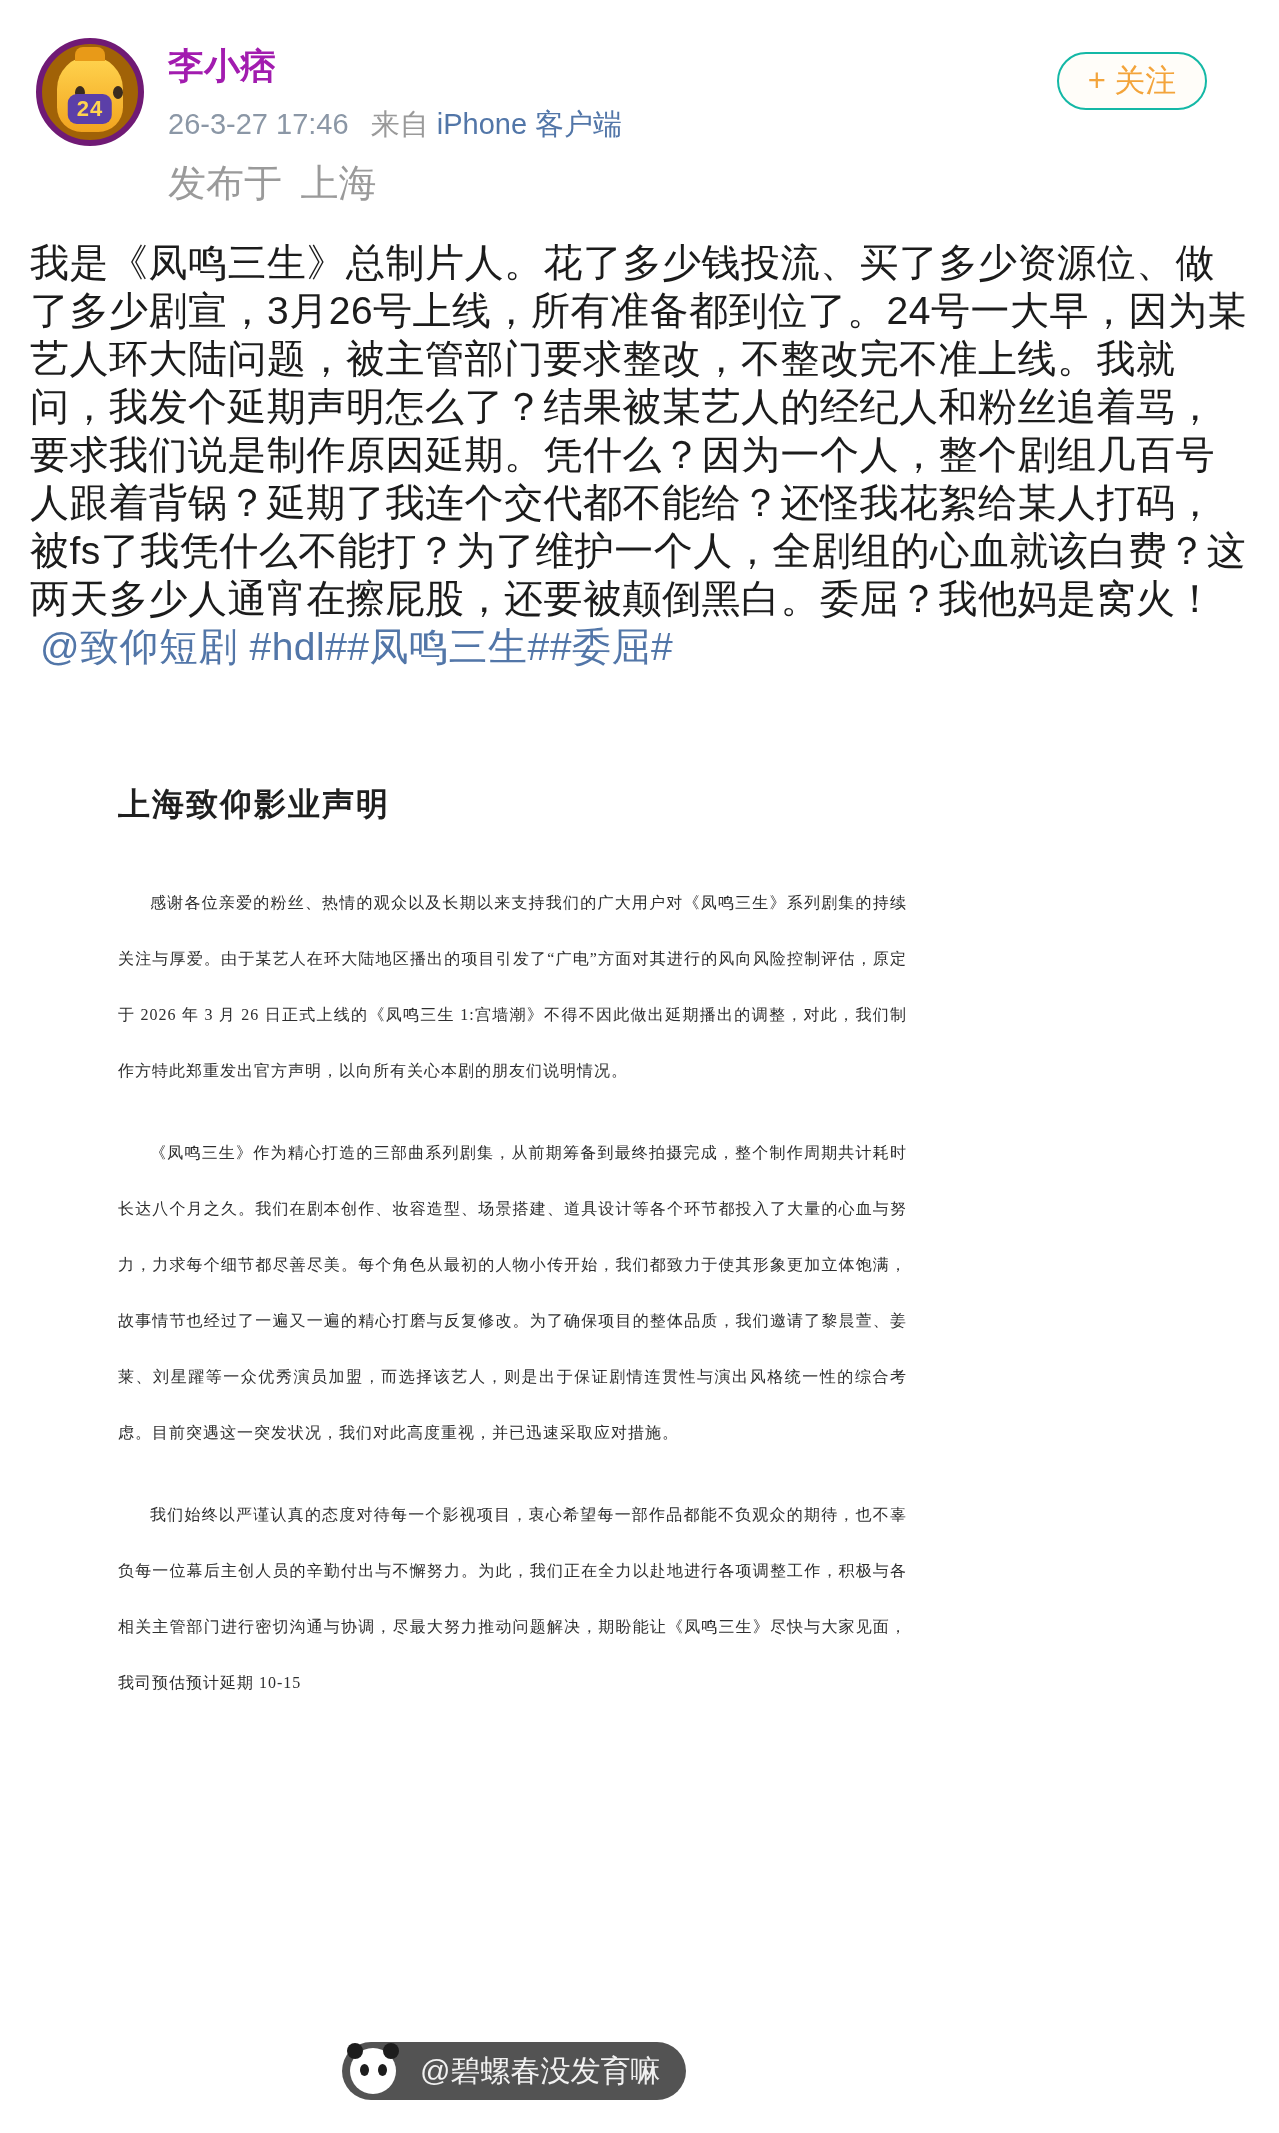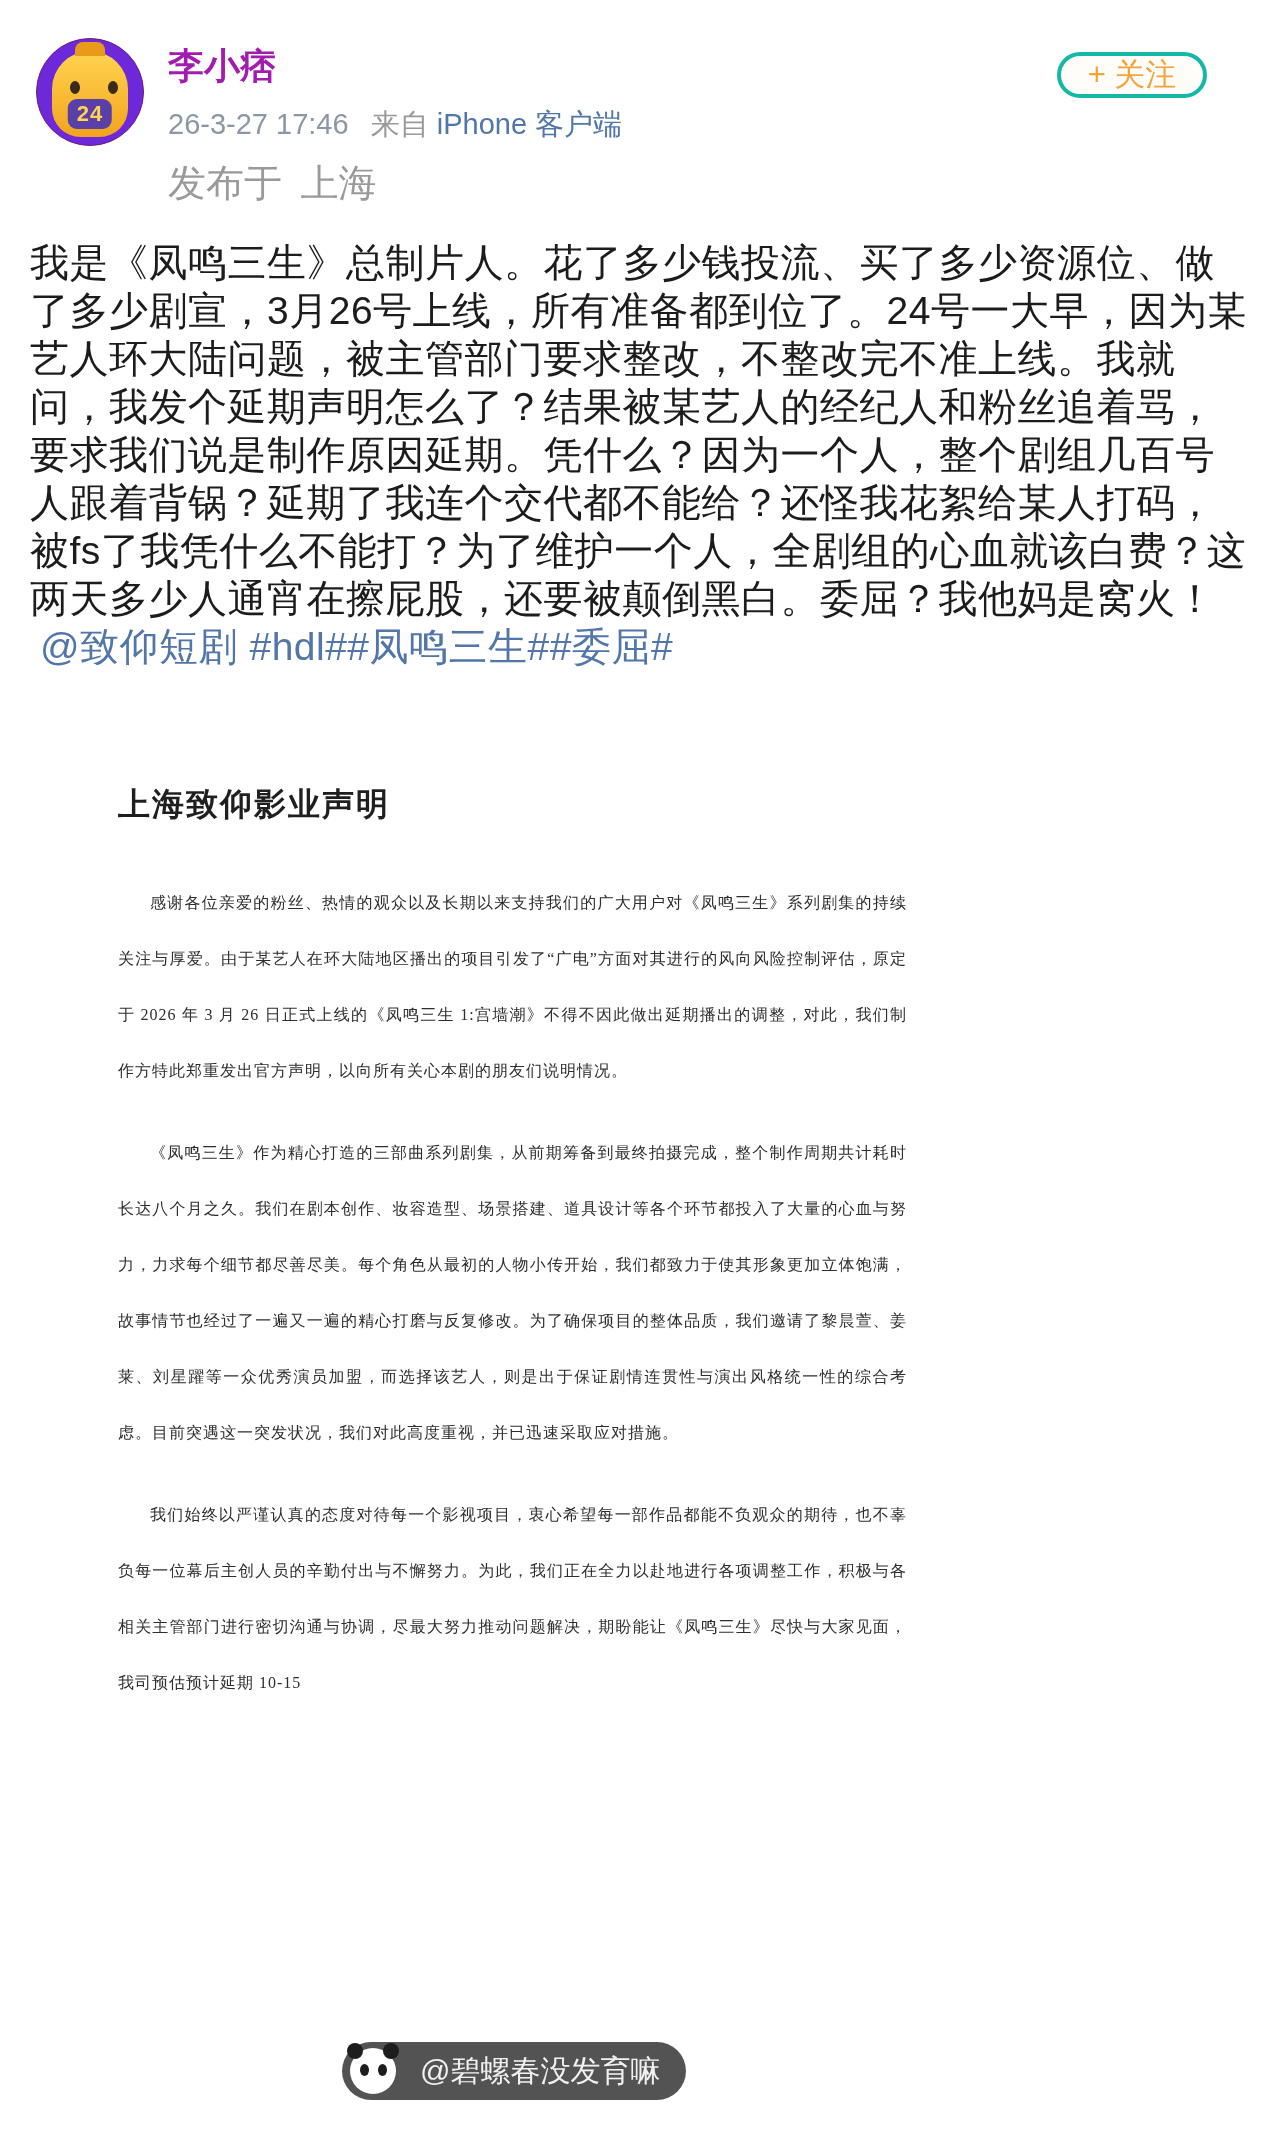--- a/index.html
+++ b/index.html
@@ -9,21 +9,21 @@
     font-family:"Liberation Sans","DejaVu Sans",sans-serif;
     overflow:hidden;
   }
   .page { position:relative; width:1279px; height:2133px; overflow:hidden; background:#fff; }
 
   
   .post-header { position:relative; padding:38px 36px 0 36px; }
   .header-row { display:flex; align-items:flex-start; }
   .avatar {
     width:108px; height:108px; border-radius:50%;
-    background:#6d28d9; border:1px solid #701a75;
+    background:#a16207; border:6px solid #701a75;
     position:relative; overflow:hidden; flex:none; cursor:pointer;
   }
   .avatar-char {
     position:absolute; left:15px; right:15px; top:12px; bottom:8px;
     background:linear-gradient(#ffd44f,#f2a41e);
     border-radius:40px 40px 30px 30px;
   }
   .avatar-char::before {
     content:""; position:absolute; top:-9px; left:50%; transform:translateX(-50%);
     width:30px; height:14px; background:#e89a18; border-radius:8px 8px 0 0;
@@ -40,22 +40,22 @@
   .user-info { margin-left:24px; padding-top:4px; }
   .user-name { font-size:36px; font-weight:600; color:#a21caf; cursor:pointer; }
   .meta-line { margin-top:14px; font-size:29px; color:#8b97a6; }
   .meta-time { color:#8b97a6; }
   .meta-from { color:#9a9a9a; margin-left:14px; }
   .meta-source { color:#5276a8; cursor:pointer; text-decoration:none; }
   .location-line { margin-top:13px; font-size:38px; color:#9a9a9a; }
   .location-name { margin-left:8px; }
   .follow-btn {
     position:absolute; right:72px; top:52px;
-    min-width:150px; height:46px; padding:0 26px;
-    border:4px solid #14b8a6; border-radius:32px;
+    min-width:150px; height:58px; padding:0 26px;
+    border:2px solid #14b8a6; border-radius:32px;
     background:#fffdf9; color:#f3a43b; font-size:31px;
     display:flex; align-items:center; justify-content:center;
     cursor:pointer;
   }
 
   
   .post-text {
     margin:30px 30px 0 30px;
     font-size:39px; line-height:1.23; color:#1c1c1c;
     letter-spacing:0.5px;

